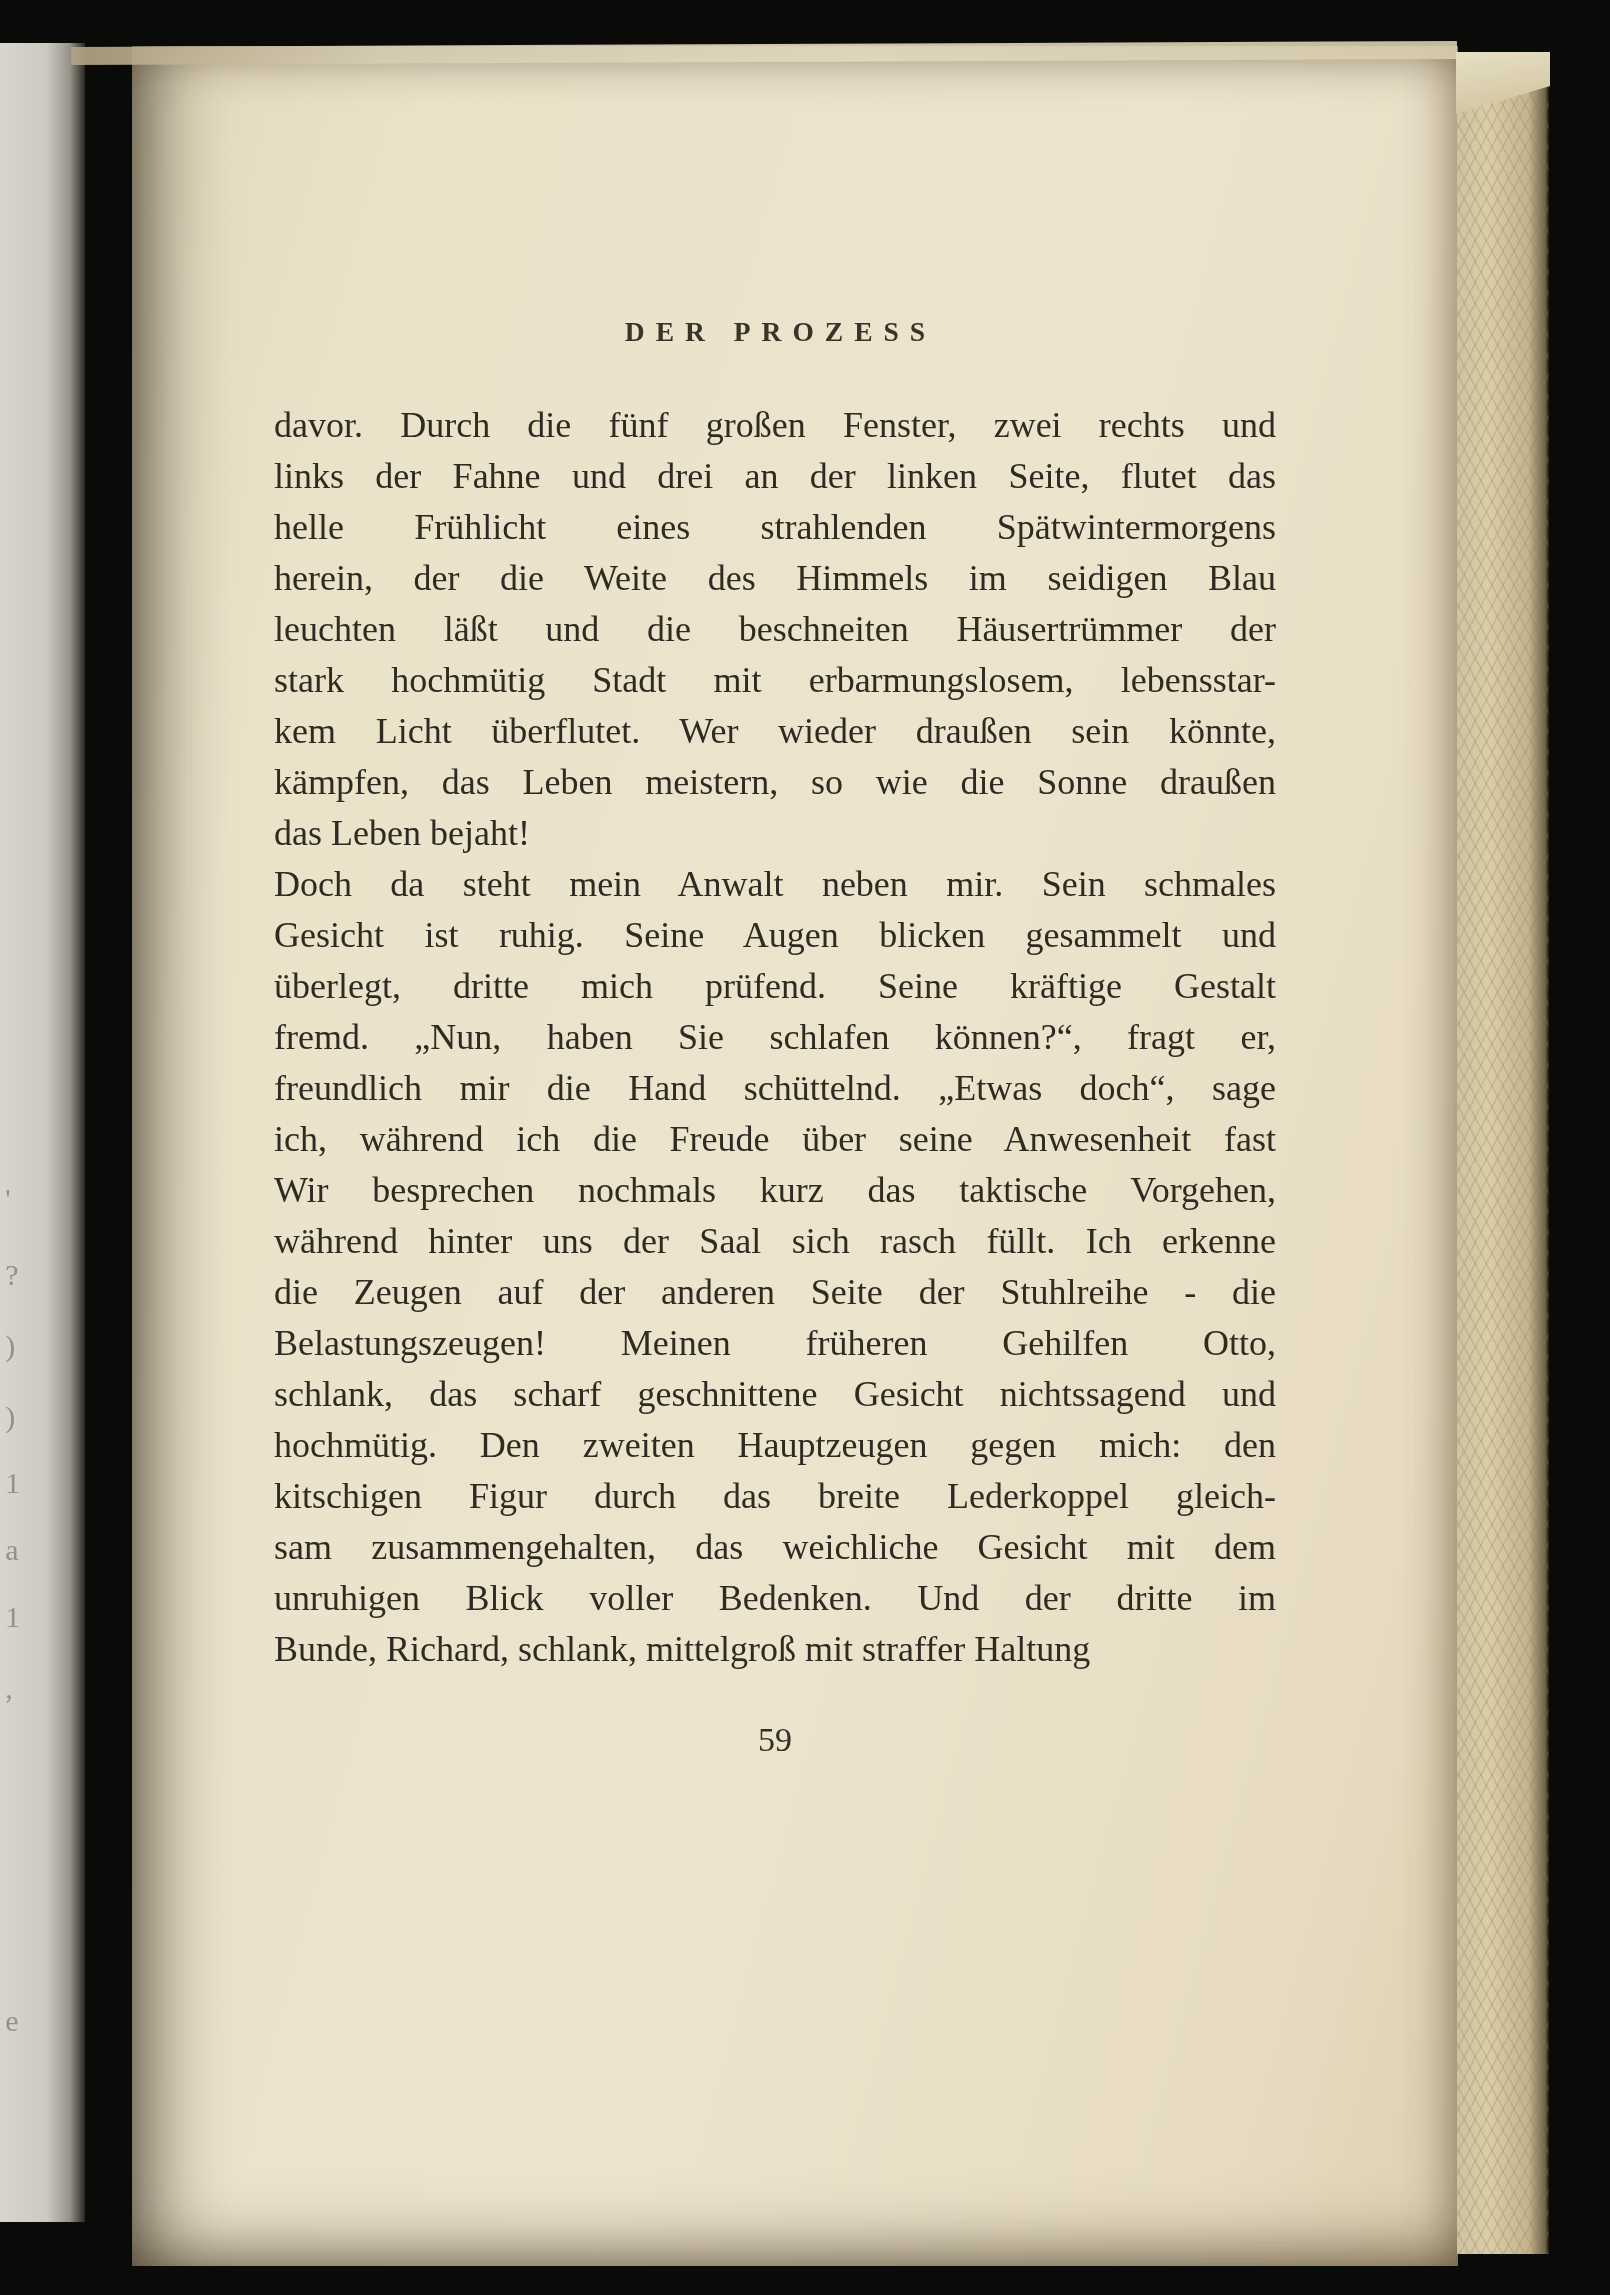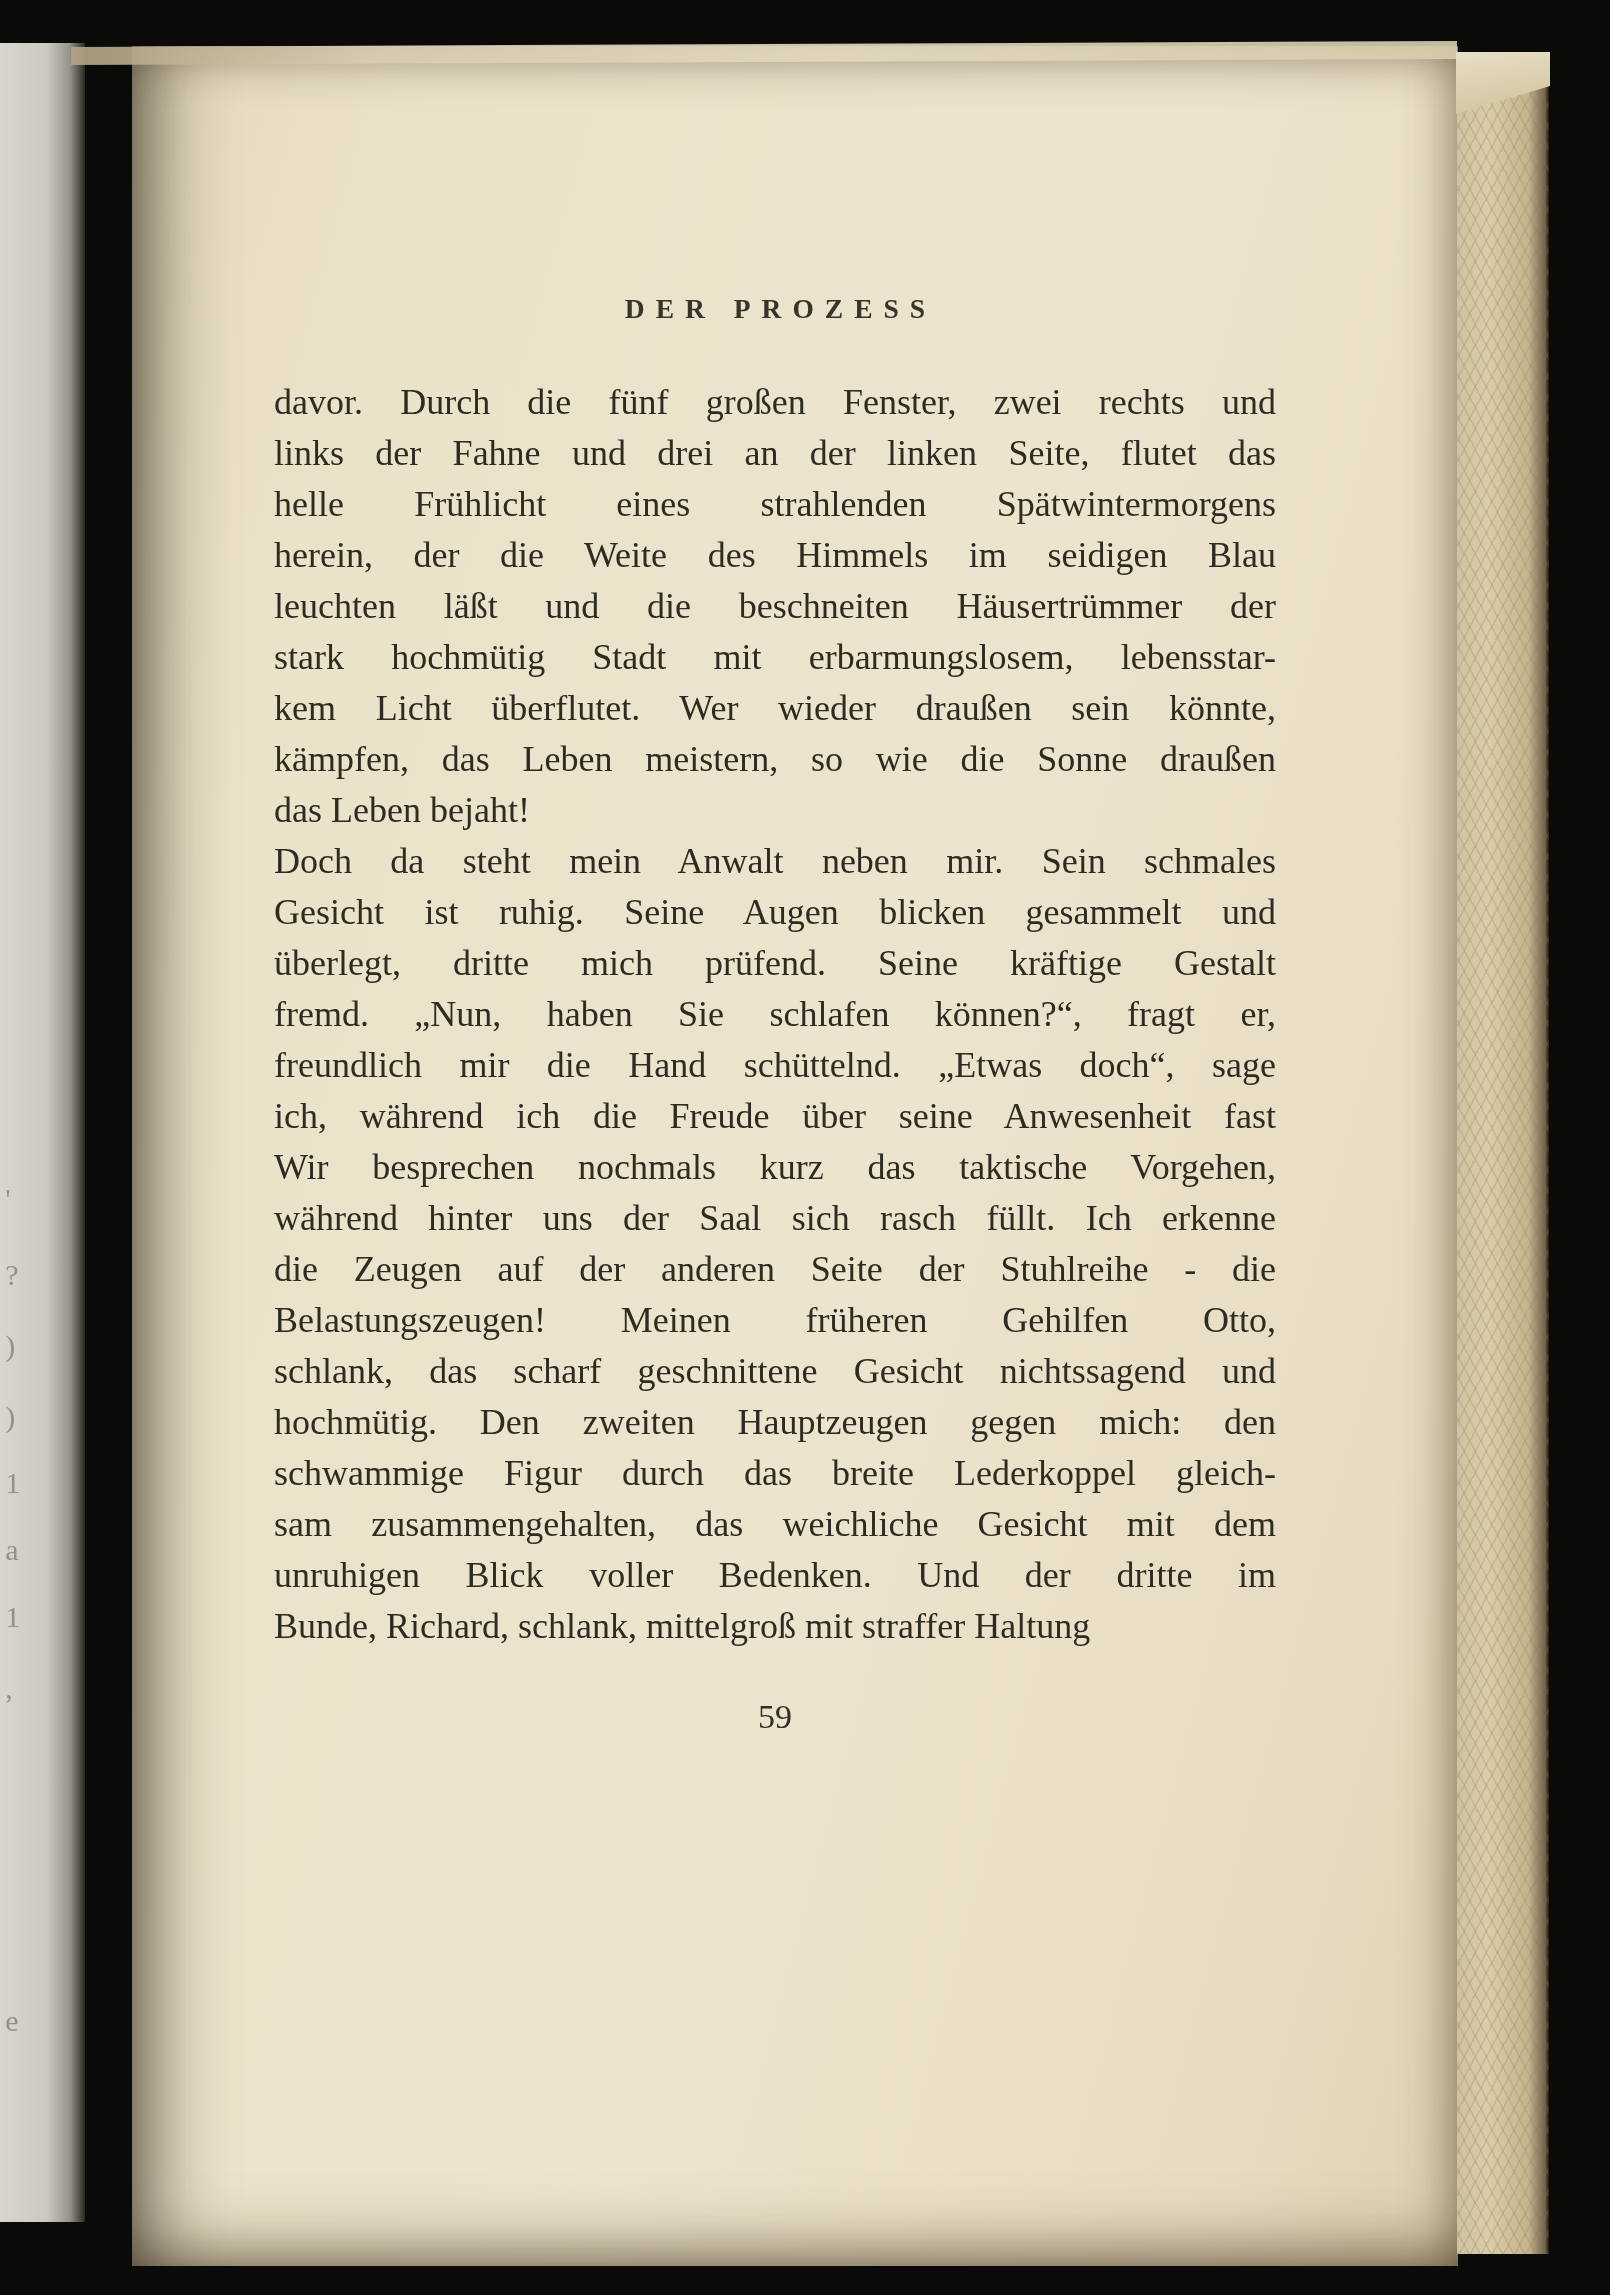--- a/index.html
+++ b/index.html
@@ -57,20 +57,21 @@
     position:absolute;left:142px;top:247px;width:1002px;
     color:#2f2a22;
   }
   .running-head{
     text-align:center;
     font-size:27.5px;font-weight:700;
     letter-spacing:.40em;
     text-indent:.40em; 
     color:#39332a;
     margin-bottom:52px;
+    margin-top:23px;
   }
   .body-text{font-size:36px;line-height:51px;}
   .line{
     text-align:justify;
     text-align-last:justify;
     white-space:normal;
   }
   .line.last{text-align-last:left;}
   .page-number{
     margin-top:46px;
@@ -116,21 +117,21 @@
           <div class="line">überlegt, dritte mich prüfend. Seine kräftige Gestalt</div>
           <div class="line">fremd. „Nun, haben Sie schlafen können?“, fragt er,</div>
           <div class="line">freundlich mir die Hand schüttelnd. „Etwas doch“, sage</div>
           <div class="line">ich, während ich die Freude über seine Anwesenheit fast</div>
           <div class="line">Wir besprechen nochmals kurz das taktische Vorgehen,</div>
           <div class="line">während hinter uns der Saal sich rasch füllt. Ich erkenne</div>
           <div class="line">die Zeugen auf der anderen Seite der Stuhlreihe - die</div>
           <div class="line">Belastungszeugen! Meinen früheren Gehilfen Otto,</div>
           <div class="line">schlank, das scharf geschnittene Gesicht nichtssagend und</div>
           <div class="line">hochmütig. Den zweiten Hauptzeugen gegen mich: den</div>
-          <div class="line">schwammige Figur durch das breite Lederkoppel gleich-</div>
+          <div class="line">kitschigen Figur durch das breite Lederkoppel gleich-</div>
           <div class="line">sam zusammengehalten, das weichliche Gesicht mit dem</div>
           <div class="line">unruhigen Blick voller Bedenken. Und der dritte im</div>
           <div class="line last">Bunde, Richard, schlank, mittelgroß mit straffer Haltung</div>
         </div>
       <div class="page-number">59</div>
     </div>
   </div>
 
   <div class="top-edge"></div>
   <div class="fore-edge"></div>

